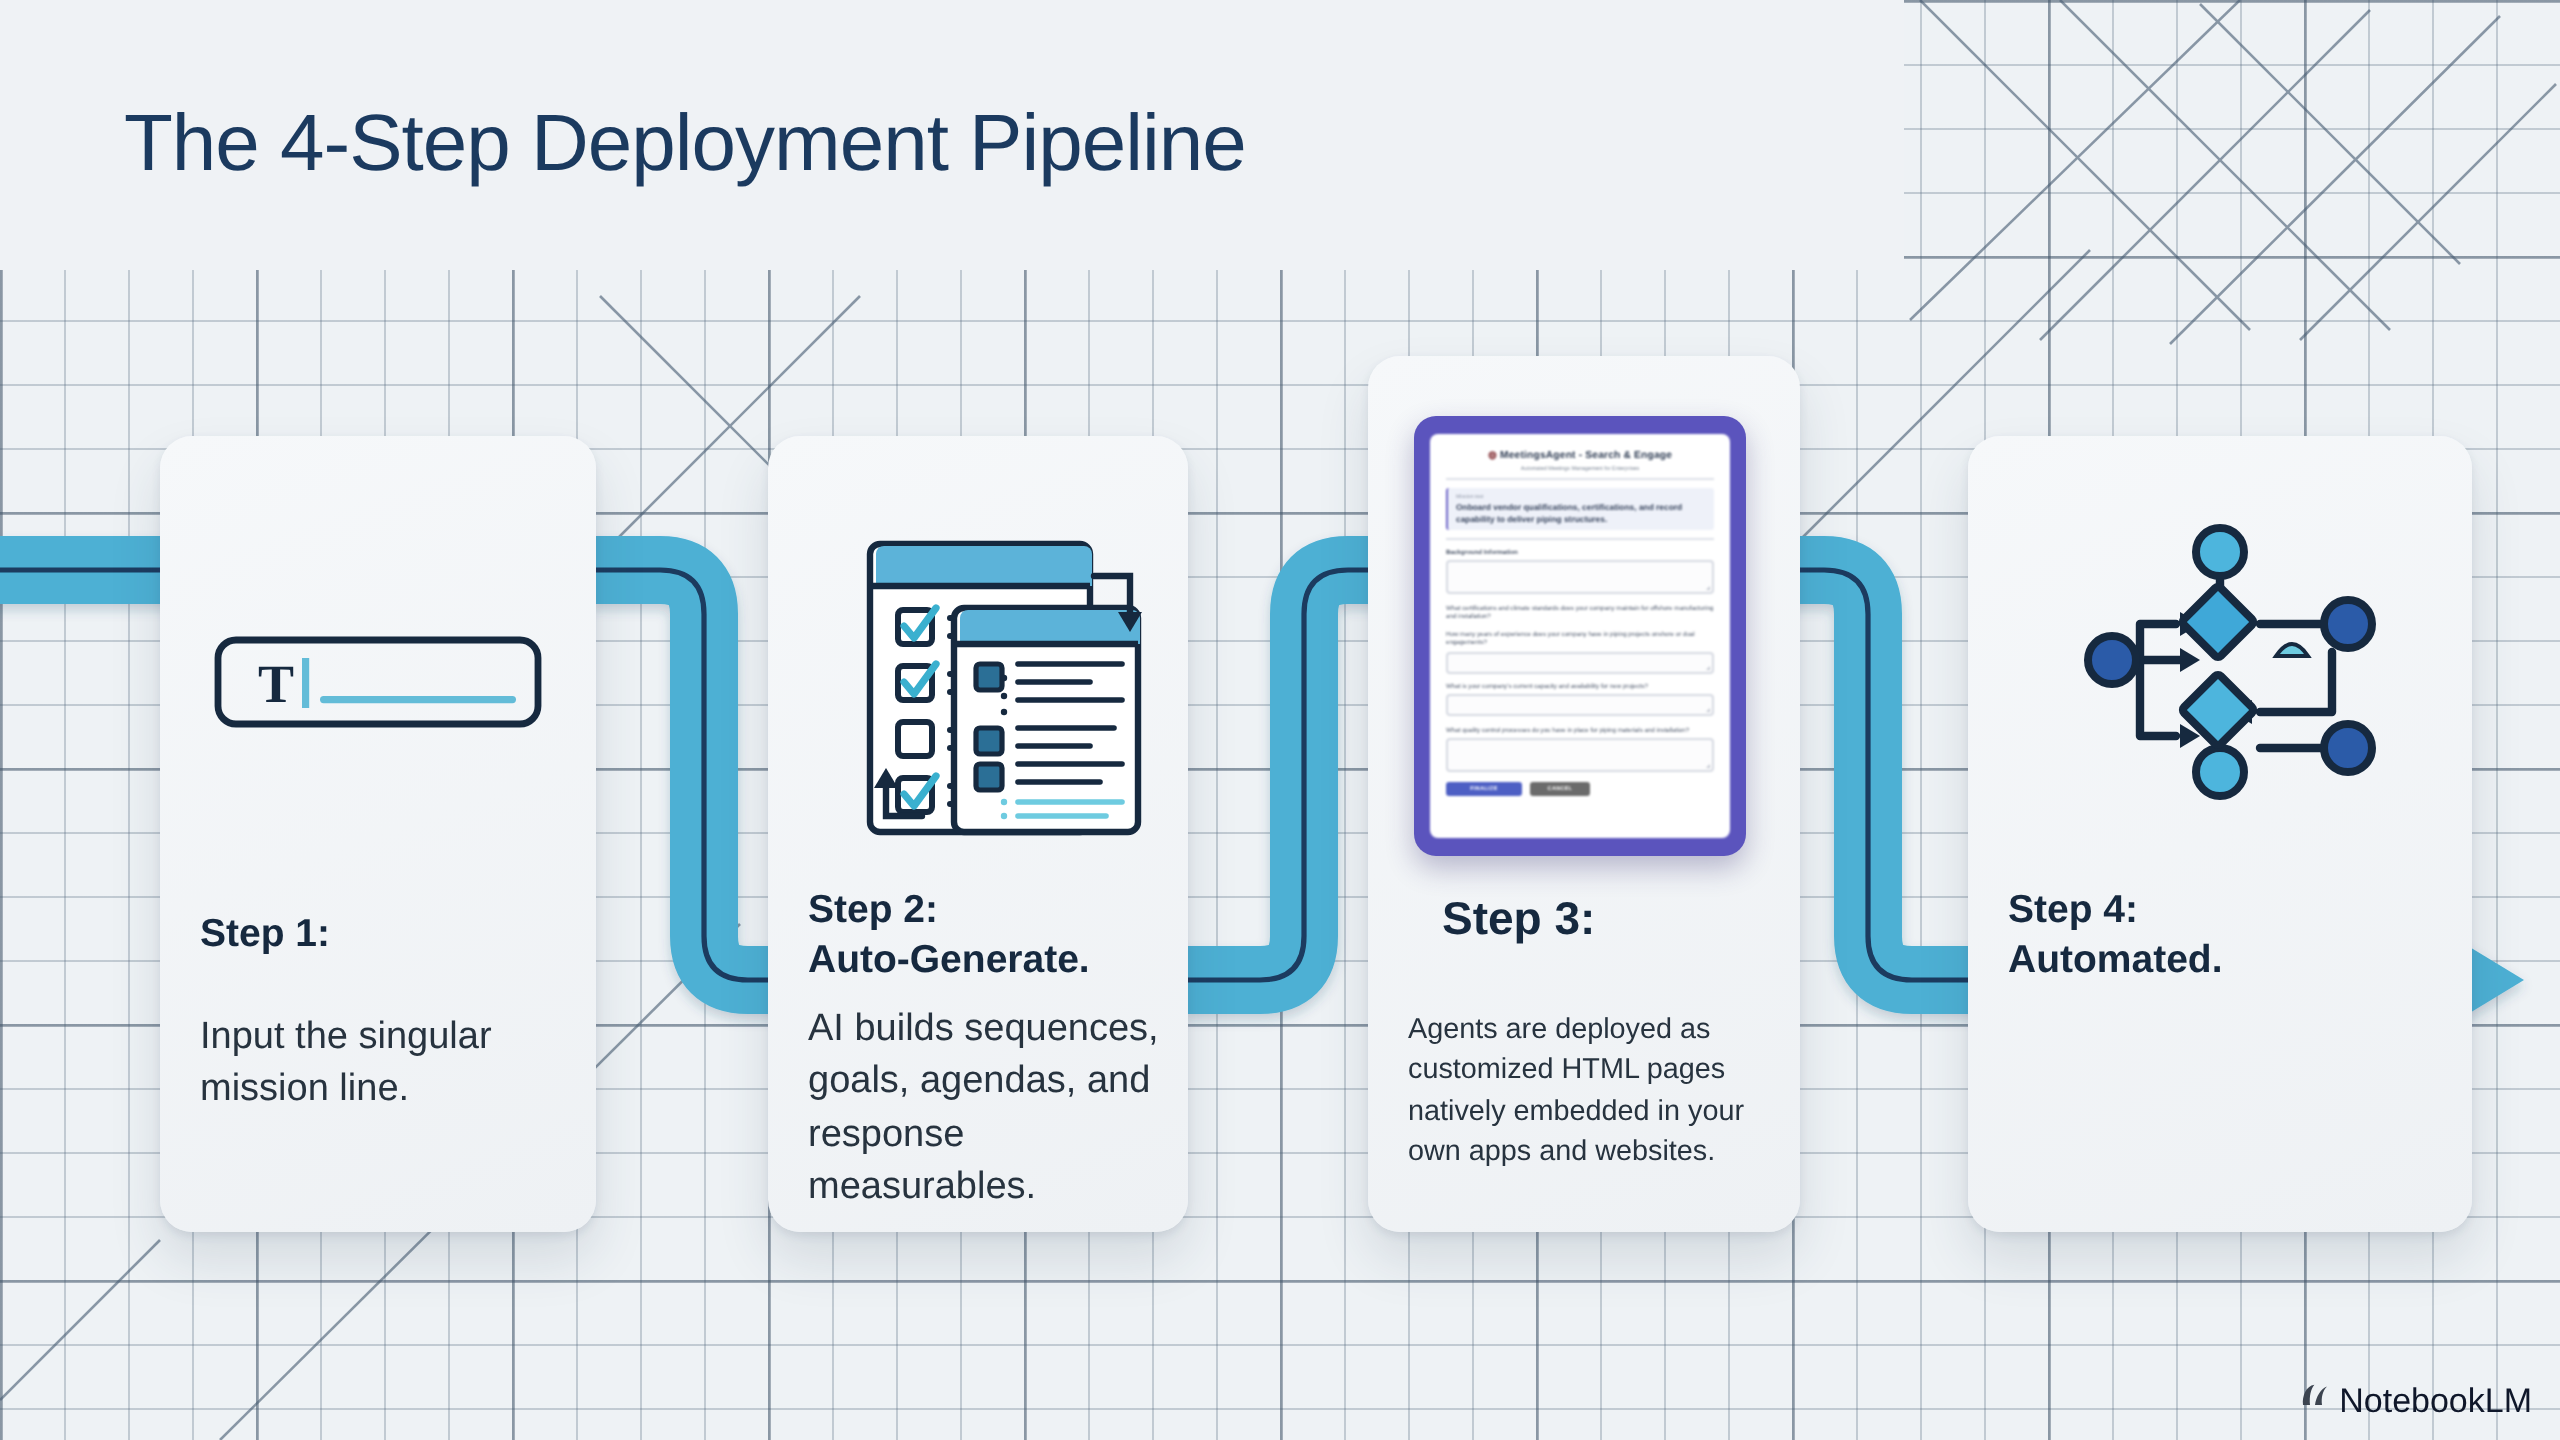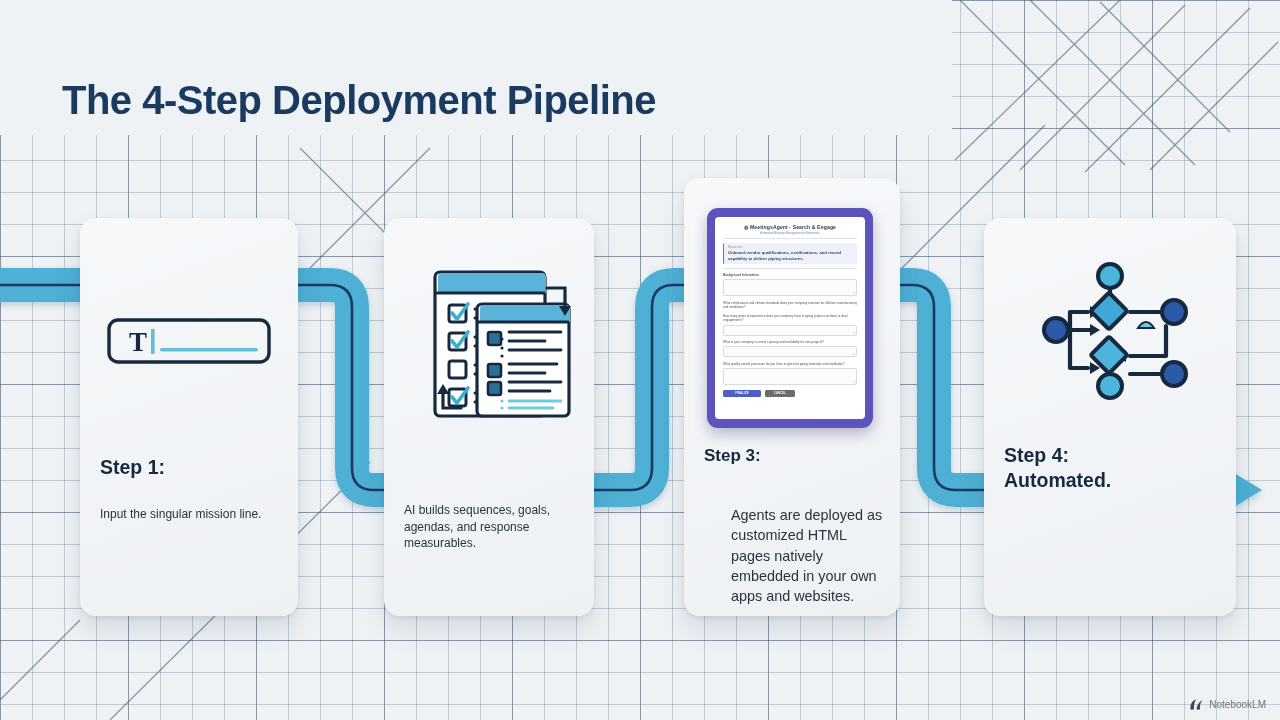--- a/index.html
+++ b/index.html
@@ -26,46 +26,45 @@
     background-size:128px 128px;
   }
   .diagonals{position:absolute;inset:0;}
   .header-panel{
     position:absolute;left:0;top:0;width:952px;height:135px;
     background:#eff2f5;
   }
   
   .title{
     position:absolute;left:62px;top:50px;
-    font-size:40px;font-weight:bold;letter-spacing:-.5px;
+    font-size:40px;font-weight:normal;letter-spacing:-.5px;
     color:#1b3a5f;
     font-family:"Liberation Sans", sans-serif;
-    margin-top:28px;
   }
   
   .pipes{position:absolute;inset:0;}
   
   .card{
     position:absolute;
     background:linear-gradient(160deg,#f6f8fa 0%,#eef1f4 100%);
     border-radius:16px;
     box-shadow:0 14px 26px rgba(40,60,85,.13), 0 2px 5px rgba(40,60,85,.10);
   }
   .card-icon{position:absolute;left:0;right:0;display:flex;justify-content:center;}
   .card-step{
     position:absolute;left:20px;right:14px;
     font-size:19.5px;font-weight:bold;color:#16293f;line-height:1.28;
   }
   .card-step .l2{display:block;}
   .card-desc{
     position:absolute;left:20px;right:12px;
-    font-size:12px;color:#27333f;line-height:1.39;
-  }
-  
-  #card3 .card-step{font-size:17px;}
+    font-size:19px;color:#27333f;line-height:1.39;
+  }
+  
+  #card3 .card-step{font-size:23px;margin-left:17px;}
   #card3 .card-desc{font-size:14.4px;line-height:1.41;}
   
   .mock-frame{
     position:absolute;left:23px;top:30px;width:166px;height:220px;
     background:#5b54bd;border-radius:11px;
     box-shadow:0 6px 14px rgba(45,40,110,.30);
     padding:9px 8px;box-sizing:border-box;
   }
   .mock-page{
     width:100%;height:100%;background:#ffffff;border-radius:4px;
@@ -99,22 +98,22 @@
   .mock-btns{display:flex;gap:4px;margin-top:5px;}
   .mock-btn{
     font-size:2.7px;color:#fff;border-radius:1.5px;padding:2px 0;
     text-align:center;letter-spacing:.2px;font-weight:bold;
   }
   .mock-btn.primary{background:#4d5fc4;width:38px;}
   .mock-btn.secondary{background:#6b6b6b;width:30px;}
   
   .watermark{
     position:absolute;right:14px;bottom:9px;
-    display:flex;align-items:center;gap:5px;
-    font-size:10px;color:#737373;
+    display:flex;align-items:flex-start;gap:5px;
+    font-size:17px;color:#0f172a;
   }
 </style>
 </head>
 <body>
 
 <div class="bg">
   <div class="grid-fine"></div>
   <div class="grid-coarse"></div>
   <svg class="diagonals" width="1280" height="720">
     <g stroke="#4a5f75" stroke-width="1.3" fill="none" opacity=".62">
@@ -240,20 +239,24 @@
           <circle cx="97" cy="148" r="1.6"></circle>
         </g>
 
       <g stroke="#16293f" stroke-width="3.2" fill="none" stroke-linecap="round">
         <path d="M142 28 h18 v20"></path>
         <path d="M56 148 h-18 v-18"></path>
       </g>
       <path d="M154 46 l6 10 l6 -10 z" fill="#16293f"></path>
       <path d="M32 134 l6 -10 l6 10 z" fill="#16293f"></path>
     </svg>
+  </div>
+  <div class="card-step" style="top:225px;">
+    <span>Step 2:</span>
+    <span class="l2">Auto-Generate.</span>
   </div>
   <div class="card-desc" style="top:284px;">AI builds sequences, goals, agendas, and response measurables.</div>
 </div>
 
 <div class="card" id="card3" style="left:684px;top:178px;width:216px;height:438px;">
   <div class="mock-frame">
     <div class="mock-page">
       <div class="mock-title">
         <span class="dot">◍</span>
         <span>MeetingsAgent - Search &amp; Engage</span>
@@ -276,21 +279,21 @@
       <div class="mock-input"></div>
       <div class="mock-btns">
         <div class="mock-btn primary">FINALIZE</div>
         <div class="mock-btn secondary">CANCEL</div>
       </div>
     </div>
   </div>
   <div class="card-step" style="top:267px;">
     <span>Step 3:</span>
   </div>
-  <div class="card-desc" style="top:327px;margin-left:27px;">Agents are deployed as customized HTML pages natively embedded in your own apps and websites.</div>
+  <div class="card-desc" style="top:327px;">Agents are deployed as customized HTML pages natively embedded in your own apps and websites.</div>
 </div>
 
 <div class="card" id="card4" style="left:984px;top:218px;width:252px;height:398px;">
   <div class="card-icon" style="top:42px;">
     <svg width="168" height="150" viewBox="0 0 168 150">
       <g stroke="#16293f" stroke-width="4.2" fill="none" stroke-linecap="round" stroke-linejoin="round">
         <path d="M84 28 L84 46"></path>
         <path d="M44 70 h20"></path>
         <path d="M44 70 v-18 h18"></path>
         <path d="M44 70 v38 h18"></path>

